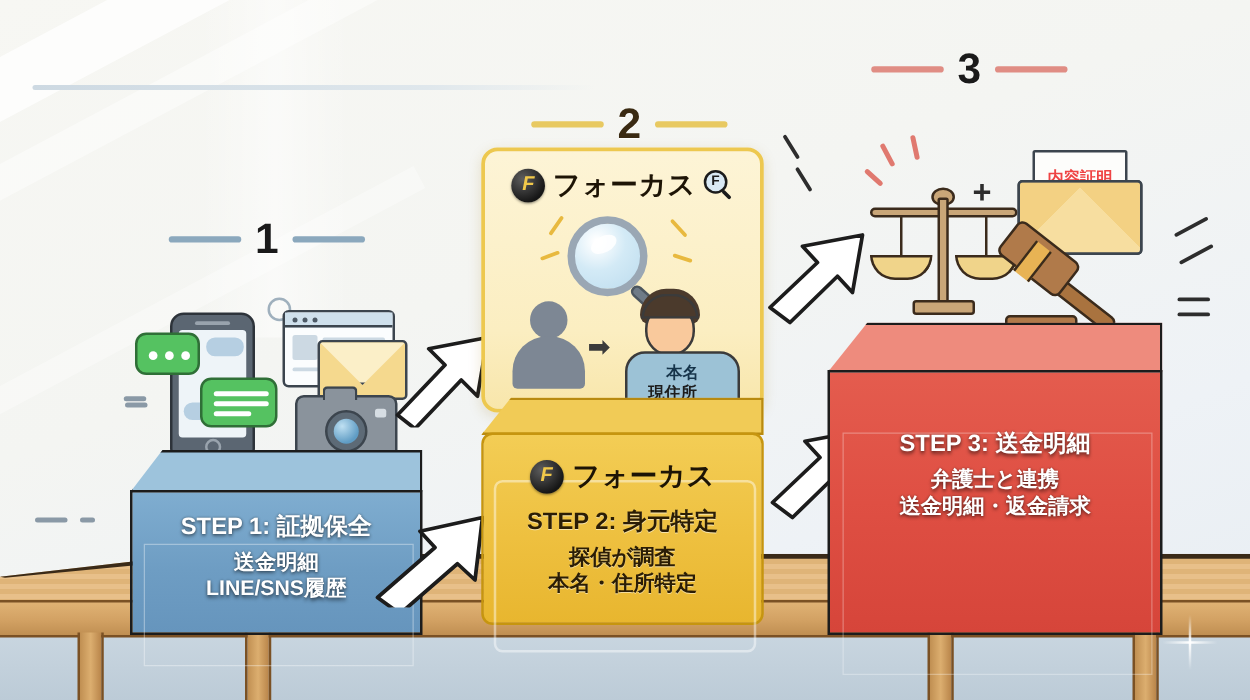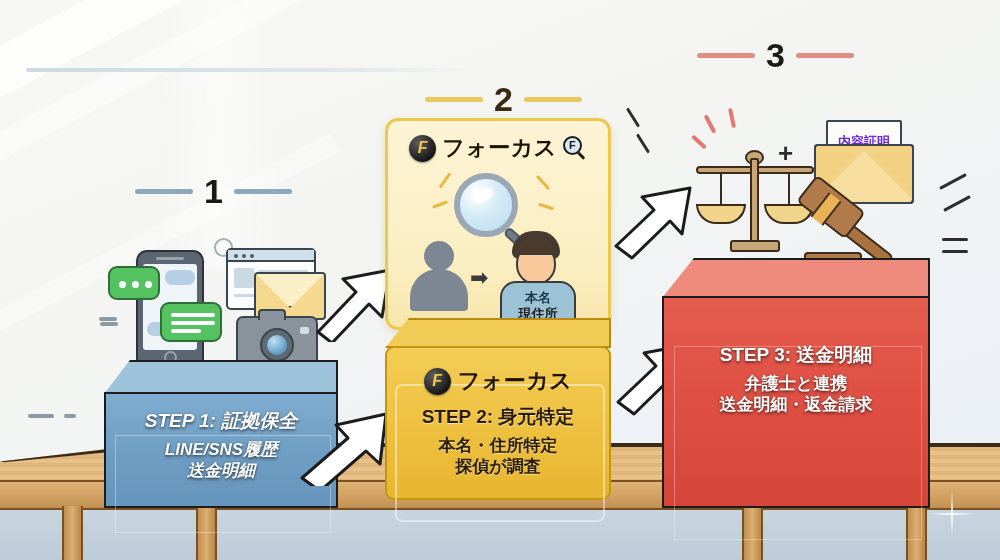--- a/index.html
+++ b/index.html
@@ -55,21 +55,21 @@
   #leg1{left:62px;} #leg2{left:196px;} #leg3{left:742px;} #leg4{left:906px;}
   #floor{position:absolute;left:0;top:506px;width:1000px;height:54px;
     background:linear-gradient(180deg,#c9d6e0,#bccbd7);}
 
   
   .box{position:absolute;}
   .box .lid{position:absolute;left:0;top:0;width:100%;}
   .box .front{position:absolute;left:0;border:2px solid #1c1c1c;box-sizing:border-box;}
 
   
-  #box1{left:104px;top:360px;width:234px;height:112px;font-style:italic;}
+  #box1{left:104px;top:360px;width:234px;height:112px;}
   #box1 .lid{height:34px;background:#9dc3dc;border:2px solid #1c1c1c;box-sizing:border-box;
     clip-path:polygon(0 100%,26px 0,100% 0,100% 100%);}
   #box1 .front{top:32px;width:234px;height:116px;
     background:linear-gradient(180deg,#7fadd0 0%,#6e9dc3 55%,#6695bd 100%);}
   #box1 .inner{position:absolute;left:9px;top:41px;width:216px;height:98px;
     border:1px solid rgba(255,255,255,.35);box-sizing:border-box;}
 
   
   #box2{left:385px;top:318px;width:226px;height:182px;}
   #box2 .lid{height:30px;background:#f1cb56;border:2px solid #b88a10;box-sizing:border-box;
@@ -139,21 +139,21 @@
   #silhouette .body{position:absolute;left:0;top:28px;width:58px;height:42px;
     border-radius:28px 28px 4px 4px;background:#7d8794;}
   #arrow-id{position:absolute;left:82px;top:144px;font-size:22px;color:#3b3b3b;font-weight:bold;}
   #person{position:absolute;left:112px;top:110px;width:76px;height:90px;}
   #person .hair{position:absolute;left:12px;top:0;width:48px;height:28px;
     border-radius:24px 24px 8px 8px;background:#4b3a2c;}
   #person .face{position:absolute;left:16px;top:12px;width:40px;height:42px;border-radius:20px;
     background:#f9c99c;border:2px solid #3b3b3b;box-sizing:border-box;}
   #person .hair2{position:absolute;left:13px;top:4px;width:46px;height:20px;
     border-radius:23px 23px 0 0;background:#4b3a2c;border:2px solid #3b3b3b;box-sizing:border-box;}
-  #person .torso{position:absolute;left:0;top:50px;width:76px;height:44px;
+  #person .torso{position:absolute;left:0;top:50px;width:92px;height:44px;
     border-radius:16px 16px 0 0;background:#9cc2d6;border:2px solid #3b3b3b;box-sizing:border-box;}
   .idtag{position:absolute;width:100%;text-align:center;font-size:13px;font-weight:bold;
     color:#16344a;}
   #tag-name{left:0;top:60px;}
   #tag-addr{left:0;top:80px;color:#1d1d1d;}
 
   
   #devices{position:absolute;left:108px;top:238px;width:220px;height:140px;}
   #phone{position:absolute;left:28px;top:12px;width:68px;height:120px;border-radius:11px;
     background:#5b6672;border:2px solid #2d333a;box-sizing:border-box;}
@@ -206,21 +206,21 @@
     background:#b07a4a;border:2.5px solid #3b2b1c;box-sizing:border-box;transform:rotate(38deg);}
   #gavel .band{position:absolute;left:26px;top:14px;width:16px;height:30px;background:#e8b354;
     border-left:2.5px solid #3b2b1c;border-right:2.5px solid #3b2b1c;box-sizing:border-box;transform:rotate(38deg);}
   #gavel .shaft{position:absolute;left:48px;top:36px;width:64px;height:14px;border-radius:6px;
     background:#a9733f;border:2.5px solid #3b2b1c;box-sizing:border-box;transform:rotate(38deg);transform-origin:left center;}
   #gavel .block{position:absolute;left:12px;top:72px;width:58px;height:16px;border-radius:4px;
     background:#b07a4a;border:2.5px solid #3b2b1c;box-sizing:border-box;}
   #letter{position:absolute;left:814px;top:136px;width:100px;height:72px;}
   #letter .paper{position:absolute;left:12px;top:-16px;width:76px;height:44px;background:#fdfdfb;
     border:2.5px solid #3c454e;box-sizing:border-box;border-radius:2px;
-    display:flex;align-items:center;justify-content:center;font-size:13px;font-weight:bold;color:#6d28d9;}
+    display:flex;align-items:center;justify-content:center;font-size:13px;font-weight:bold;color:#ef4444;}
   #letter .back{position:absolute;left:0;top:8px;width:100px;height:60px;border-radius:4px;
     background:#f7deA0;background:#f7dea0;border:2.5px solid #3c454e;box-sizing:border-box;}
   #letter .vfold{position:absolute;left:0;top:8px;width:100px;height:60px;
     border:2.5px solid #3c454e;box-sizing:border-box;border-radius:4px;
     background:linear-gradient(135deg,#f3d183 50%,transparent 50%),linear-gradient(225deg,#f3d183 50%,transparent 50%);
     background-size:50% 100%;background-position:left top,right top;background-repeat:no-repeat;}
   #plus{position:absolute;left:778px;top:138px;font-size:26px;font-weight:bold;color:#2d2d2d;}
   .speedline{position:absolute;background:#2d2d2d;border-radius:2px;height:3px;}
   .redline{position:absolute;background:#e0796f;border-radius:2px;height:4px;}
 
@@ -321,22 +321,22 @@
     <div class="tick" style="left:-2px;top:72px;width:4px;height:18px;transform:rotate(90deg);"></div>
   </div>
 
   <div class="box" id="box1">
     <div class="lid"></div>
     <div class="front">
       <div class="inner"></div>
     </div>
     <div class="btext" style="top:48px;">
       <div class="bhead">STEP 1: 証拠保全</div>
+      <div class="bline">送金明細</div>
       <div class="bline">LINE/SNS履歴</div>
-      <div class="bline">送金明細</div>
     </div>
   </div>
 
   <svg class="arw" style="left:312px;top:246px;" width="92" height="96">
     <polygon points="6,86 44,46 31,33 78,24 70,71 57,58 20,97" fill="#ffffff" stroke="#1c1c1c" stroke-width="3" stroke-linejoin="round"></polygon>
   </svg>
   <svg class="arw" style="left:296px;top:402px;" width="104" height="84">
     <polygon points="6,76 52,36 40,23 90,12 84,62 70,49 24,89" fill="#ffffff" stroke="#1c1c1c" stroke-width="3" stroke-linejoin="round"></polygon>
   </svg>
 
@@ -384,22 +384,22 @@
     <div class="lid"></div>
     <div class="front">
       <div class="inner"></div>
     </div>
     <div class="btext" style="top:48px;">
       <div class="focus-lockup" style="margin-bottom:8px;">
         <span class="focus-mark">F</span>
         <span class="focus-word">フォーカス</span>
       </div>
       <div class="bhead">STEP 2: 身元特定</div>
+      <div class="bline">探偵が調査</div>
       <div class="bline">本名・住所特定</div>
-      <div class="bline">探偵が調査</div>
     </div>
   </div>
 
   <svg class="arw" style="left:612px;top:176px;" width="88" height="84">
     <polygon points="4,70 42,34 30,21 78,12 70,58 58,45 20,82" fill="#ffffff" stroke="#1c1c1c" stroke-width="3" stroke-linejoin="round"></polygon>
   </svg>
   <svg class="arw" style="left:614px;top:332px;" width="88" height="84">
     <polygon points="4,70 42,34 30,21 78,12 70,58 58,45 20,82" fill="#ffffff" stroke="#1c1c1c" stroke-width="3" stroke-linejoin="round"></polygon>
   </svg>
 

